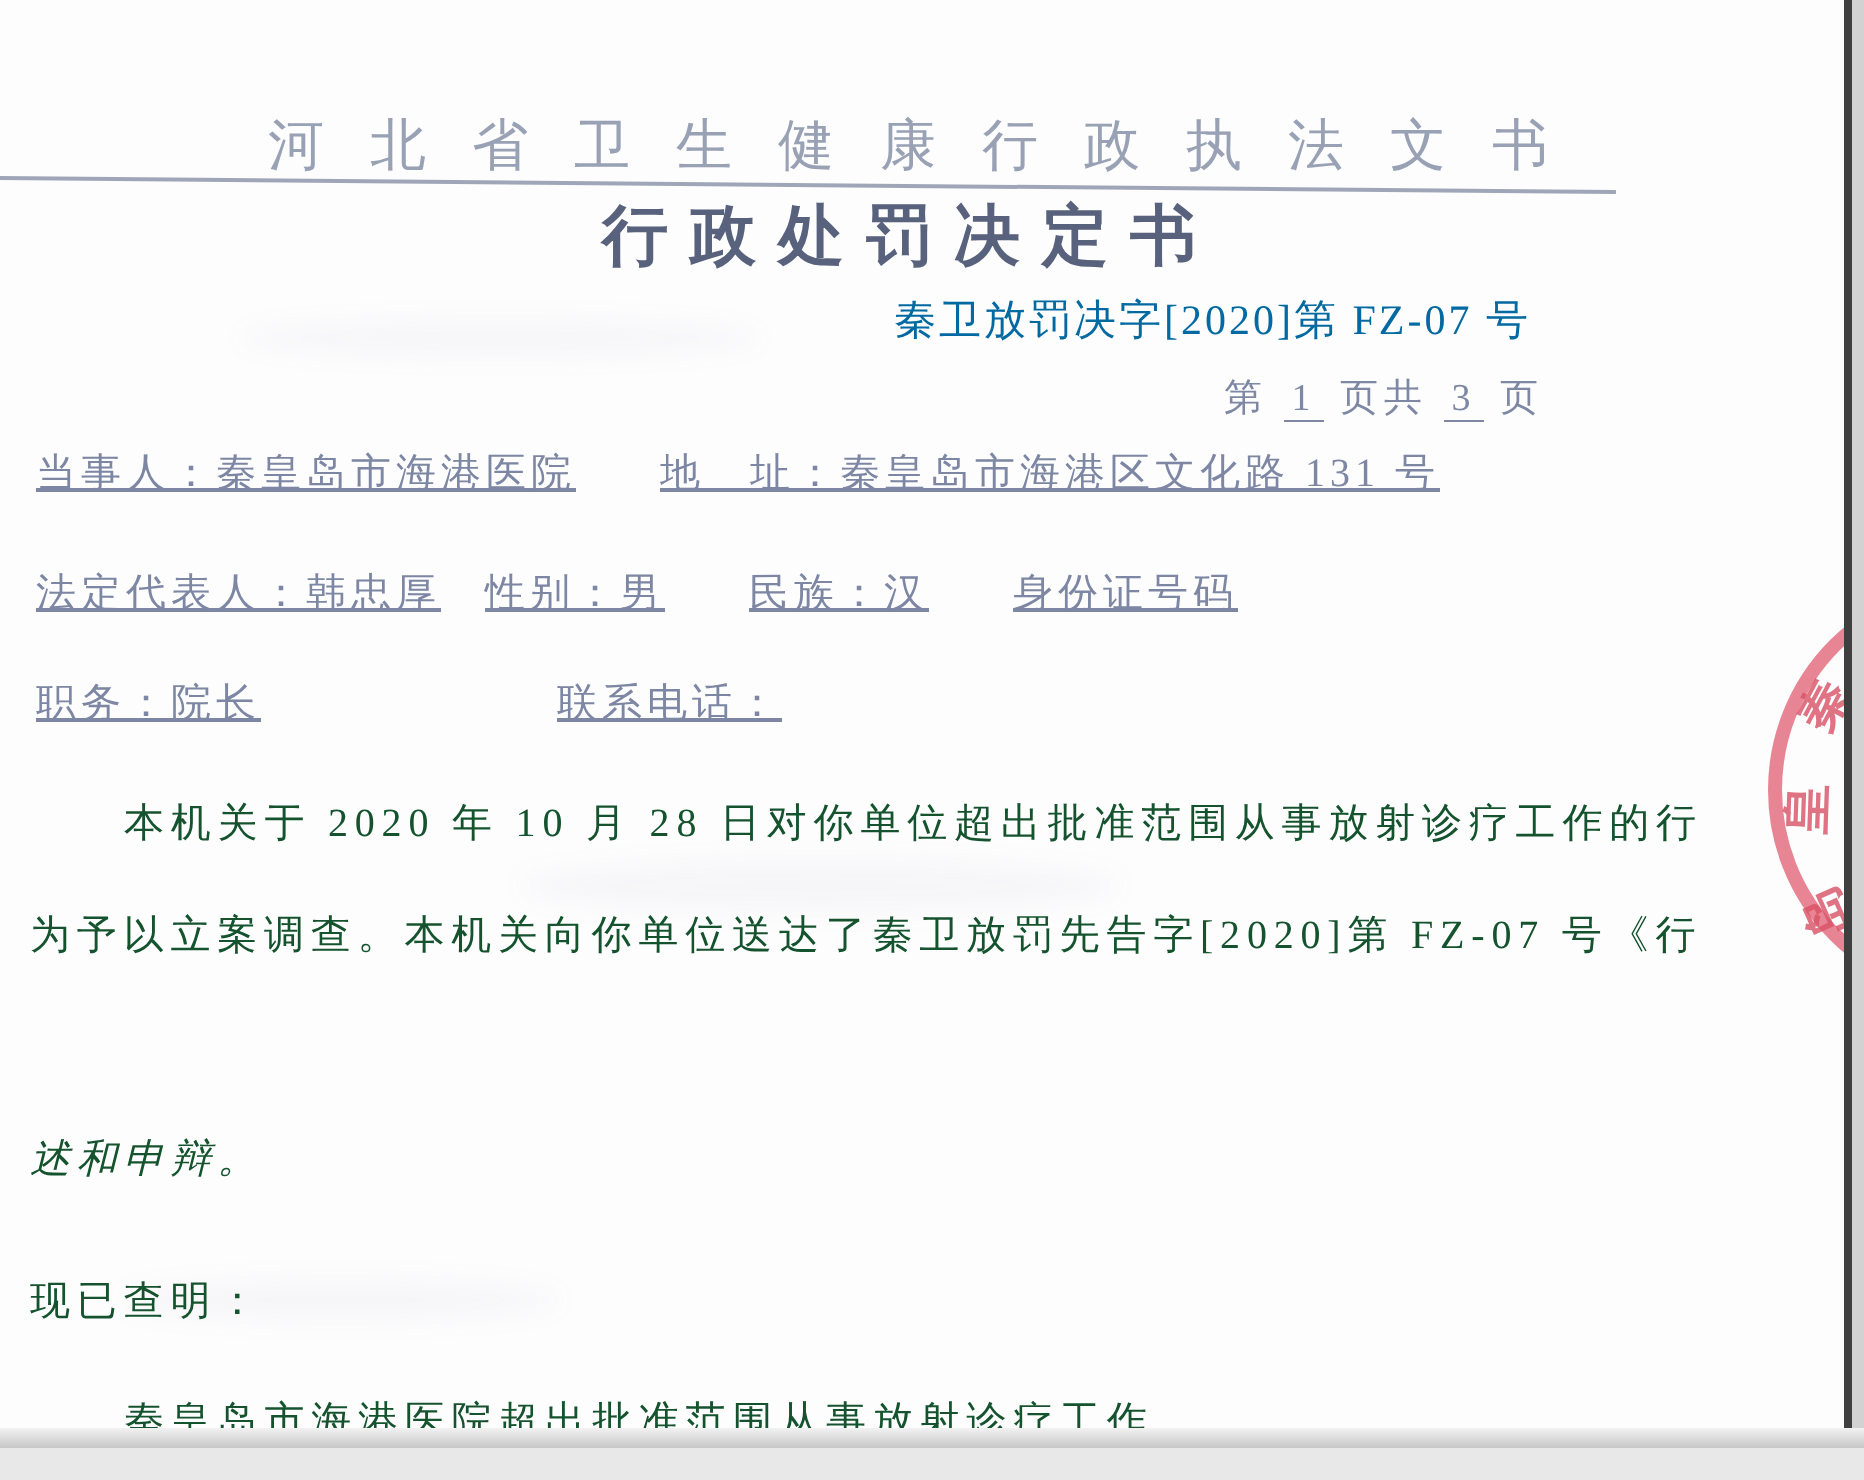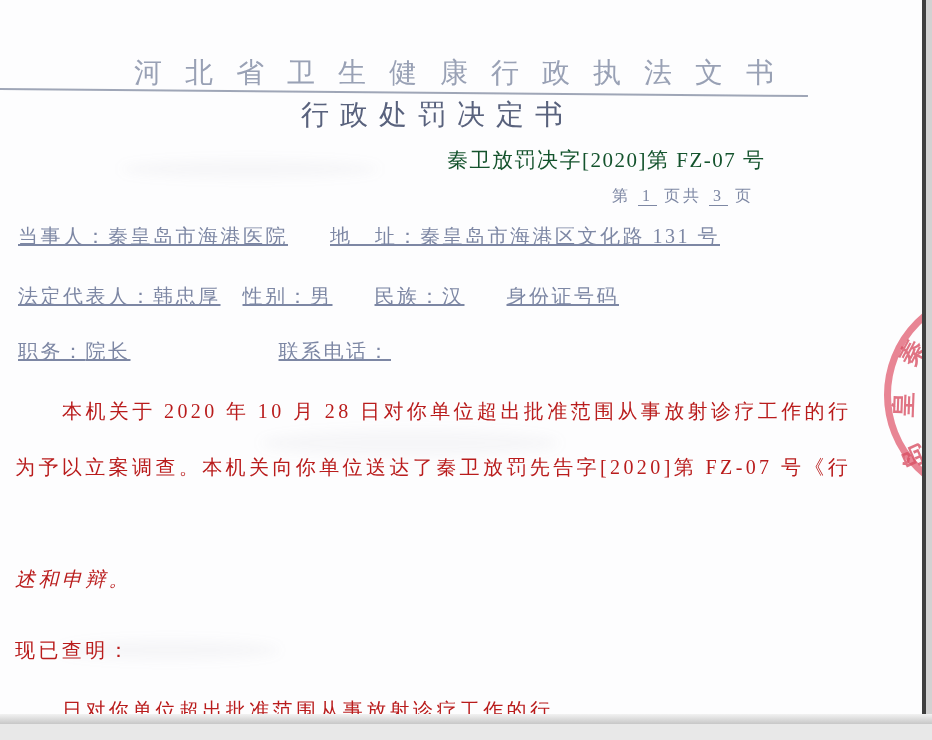--- a/index.html
+++ b/index.html
@@ -23,32 +23,32 @@
   }
   .title-rule{
     top:88px;left:0;width:808px;height:2px;
     background:#8e96aa;
     transform:rotate(0.5deg);
     transform-origin:left center;
     opacity:.85;
   }
   .doc-title{
     top:96px;left:301px;
-    font-size:28px;letter-spacing:11px;
-    font-weight:400;
+    font-size:33px;letter-spacing:11px;
+    font-weight:700;
     color:#59627d;
   }
   .doc-number{
     top:146px;left:447px;
     font-size:21px;letter-spacing:1.5px;
-    color:#14532d;
+    color:#0369a1;
   }
   .page-info{
     top:186px;left:612px;
-    font-size:16px;letter-spacing:3px;
+    font-size:19px;letter-spacing:3px;
     color:#7e88a4;
   }
   .page-info .num{
     display:inline-block;
     padding:0 4px;
     border-bottom:1.5px solid #7e88a4;
     line-height:1.05;
   }
   .info-line{
     font-size:20px;letter-spacing:2.5px;
@@ -56,21 +56,21 @@
     text-decoration:underline;
   }
   .party-row{top:223px;left:18px;}
   .rep-row{top:283px;left:18px;}
   .pos-row{top:338px;left:18px;}
   .gap-sm{display:inline-block;width:22px;}
   .gap-md{display:inline-block;width:42px;}
   .gap-lg{display:inline-block;width:148px;}
   .body-line{
     font-size:20px;letter-spacing:3.4px;
-    color:#b91c1c;
+    color:#14532d;
   }
   .p1l0{top:398px;left:62px;}
   .p1l1{top:454px;left:15px;}
   .p1l2{top:510px;left:15px;}
   .p1l3{top:566px;left:15px;font-style:italic;}
   .found-label{top:637px;left:15px;font-family:Liberation Serif, serif;}
   .finding{top:697px;left:62px;}
   
   .seal-circle{
     top:289px;left:884px;
@@ -143,21 +143,21 @@
 
   <div class="abs info-line pos-row">
     <span>职务：</span><span>院长</span><span class="gap-lg"></span><span>联系电话：</span>
   </div>
 
   <div class="abs body-line p1l0">本机关于 2020 年 10 月 28 日对你单位超出批准范围从事放射诊疗工作的行</div>
   <div class="abs body-line p1l1">为予以立案调查。本机关向你单位送达了秦卫放罚先告字[2020]第 FZ-07 号《行</div>
   <div class="abs body-line p1l3">述和申辩。</div>
 
   <div class="abs body-line found-label">现已查明：</div>
-  <div class="abs body-line finding">日对你单位超出批准范围从事放射诊疗工作的行。</div>
+  <div class="abs body-line finding">秦皇岛市海港医院超出批准范围从事放射诊疗工作。</div>
 
   <div class="abs seal-circle"></div>
   <div class="abs seal-char seal-c0">秦</div>
   <div class="abs seal-char seal-c1">皇</div>
   <div class="abs seal-char seal-c2">岛</div>
 
   <div class="abs edge-line-dark"></div>
   <div class="abs edge-strip"></div>
   <div class="abs bottom-band"></div>
 

